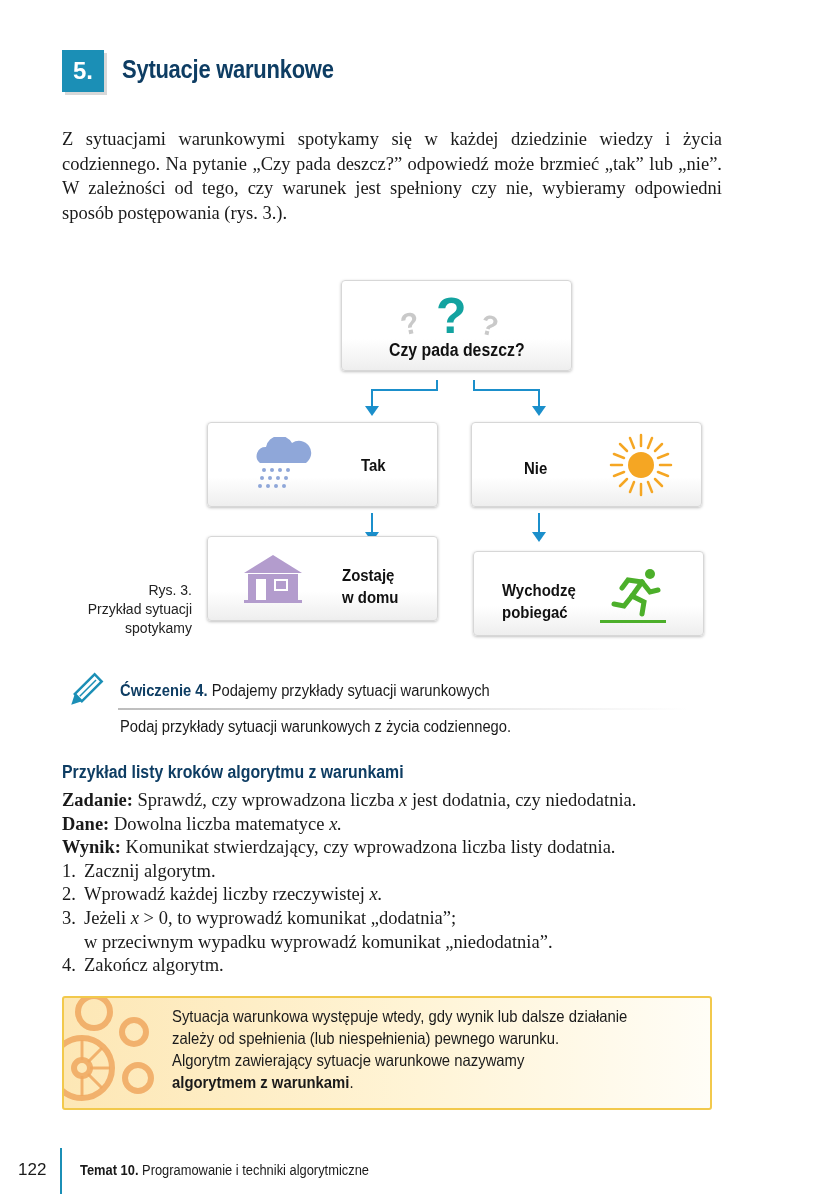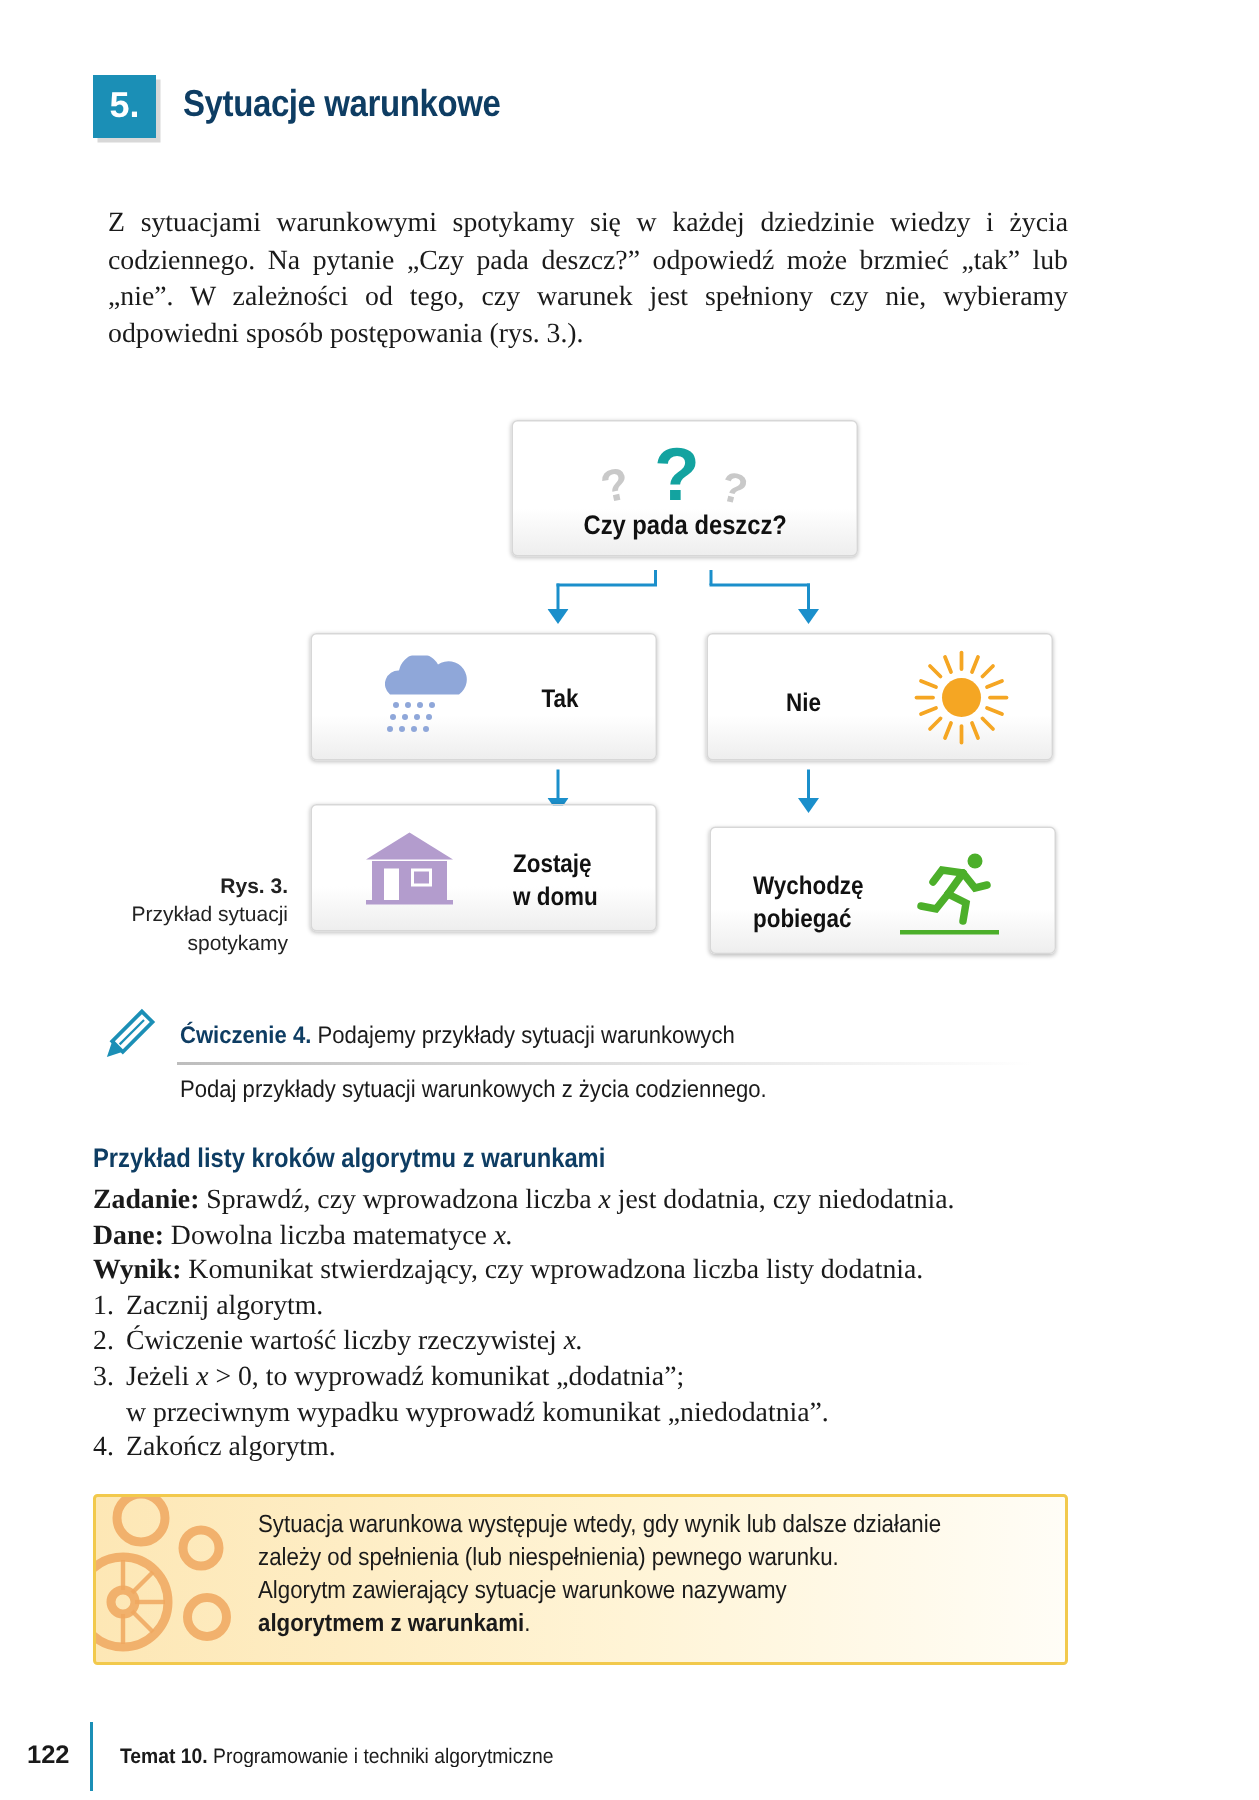--- a/index.html
+++ b/index.html
@@ -1,39 +1,39 @@
 <!DOCTYPE html>
 <html><head>
 <meta charset="utf-8">
 <style>
   html,body{margin:0;padding:0;background:#fff;}
   body{width:839px;height:1200px;position:relative;overflow:hidden;font-family:"Liberation Serif",serif;color:#1a1a1a;}
   .abs{position:absolute;}
   .num-box{left:62px;top:50px;width:42px;height:42px;background:#1b8fb6;color:#fff;font-family:"Liberation Sans",sans-serif;font-weight:bold;font-size:24px;display:flex;align-items:center;justify-content:center;box-shadow:3px 3px 0 #d8d8d8;}
   .title{left:122px;top:55px;font-family:"Liberation Sans",sans-serif;font-weight:bold;font-size:25px;color:#0e3d63;letter-spacing:-0.3px;transform:scaleX(0.88);transform-origin:left;}
   .para{left:62px;width:660px;font-size:18.5px;line-height:24.5px;text-align:justify;}
-  .para p{margin:10px;}
+  .para p{margin:0;}
   .indent{text-indent:24px;}
   .box{background:linear-gradient(#fff 65%,#eeeeee);border:1px solid #d7d7d7;border-radius:4px;box-shadow:0 1px 3px rgba(0,0,0,0.25);font-family:"Liberation Sans",sans-serif;font-weight:bold;color:#111;}
   .lbl{position:absolute;font-size:17px;line-height:22px;transform:scaleX(0.88);transform-origin:left;}
   .arrow-line{position:absolute;background:#1b8fcb;}
   .caption{left:62px;top:581px;width:130px;text-align:right;font-family:"Liberation Sans",sans-serif;font-size:14px;line-height:19px;color:#222;}
-  .caption b{font-weight:bold;}
+  .caption b{font-weight:normal;}
   .sans{font-family:"Liberation Sans",sans-serif;}
   .ex-title{left:120px;top:682px;font-size:16px;transform:scaleX(0.92);transform-origin:left;}
   .ex-title .lead{color:#0e3d63;font-weight:bold;}
   .ex-line{left:118px;top:708px;width:570px;height:2px;background:linear-gradient(90deg,#bdbdbd,#ffffff);}
   .ex-body{left:120px;top:718px;font-size:16px;transform:scaleX(0.92);transform-origin:left;}
   .sub-h{left:62px;top:762px;font-family:"Liberation Sans",sans-serif;font-weight:bold;font-size:18px;color:#0e3d63;transform:scaleX(0.88);transform-origin:left;}
   .algo{left:62px;top:789px;font-size:18.5px;line-height:23.6px;}
   .algo div{white-space:nowrap;}
   .algo .n{display:inline-block;width:22px;}
   .note{left:62px;top:996px;width:646px;height:110px;border:2px solid #f2c94c;border-radius:3px;background:linear-gradient(90deg,#fde7b5 0%,#fff4d6 55%,#fffdf6 100%);}
   .note-text{left:172px;top:1005px;font-family:"Liberation Sans",sans-serif;font-size:16.5px;line-height:22px;transform:scaleX(0.9);transform-origin:left;color:#1a1a1a;}
-  .footer-num{left:18px;top:1160px;font-family:"Liberation Sans",sans-serif;font-weight:bold;font-size:17px;}
+  .footer-num{left:18px;top:1160px;font-family:"Liberation Sans",sans-serif;font-weight:normal;font-size:17px;}
   .footer-bar{left:60px;top:1148px;width:2px;height:46px;background:#1b8fb6;}
   .footer-text{left:80px;top:1162px;font-family:"Liberation Sans",sans-serif;font-size:14px;transform:scaleX(0.92);transform-origin:left;}
 </style>
 </head>
 <body>
 
 <div class="abs num-box">5.</div>
 <div class="abs title">Sytuacje warunkowe</div>
 
 <div class="abs para" style="top:127px;">
@@ -170,21 +170,21 @@
 </div>
 <div class="abs ex-line"></div>
 <div class="abs sans ex-body">Podaj przykłady sytuacji warunkowych z życia codziennego.</div>
 
 <div class="abs sub-h">Przykład listy kroków algorytmu z warunkami</div>
 <div class="abs algo">
   <div><b>Zadanie:</b> <span>Sprawdź, czy wprowadzona liczba</span> <i>x</i> <span>jest dodatnia, czy niedodatnia.</span></div>
   <div><b>Dane:</b> <span>Dowolna liczba matematyce</span> <i>x.</i></div>
   <div><b>Wynik:</b> <span>Komunikat stwierdzający, czy wprowadzona liczba listy dodatnia.</span></div>
   <div><span class="n">1.</span><span>Zacznij algorytm.</span></div>
-  <div><span class="n">2.</span><span>Ćwiczenie wartość liczby rzeczywistej</span> <i>x.</i></div>
+  <div><span class="n">2.</span><span>Wprowadź każdej liczby rzeczywistej</span> <i>x.</i></div>
   <div><span class="n">3.</span><span>Jeżeli</span> <i>x</i><span> &gt; 0, to wyprowadź komunikat „dodatnia”;</span></div>
   <div><span class="n"></span><span>w przeciwnym wypadku wyprowadź komunikat „niedodatnia”.</span></div>
   <div><span class="n">4.</span><span>Zakończ algorytm.</span></div>
 </div>
 
 <div class="abs note"></div>
 <svg class="abs" style="left:64px;top:998px;" width="96" height="106" viewBox="0 0 96 106">
   <g fill="none" stroke="#f0a860" stroke-width="6" opacity="0.85">
     <circle cx="18" cy="70" r="30"></circle>
     <circle cx="18" cy="70" r="8"></circle>

